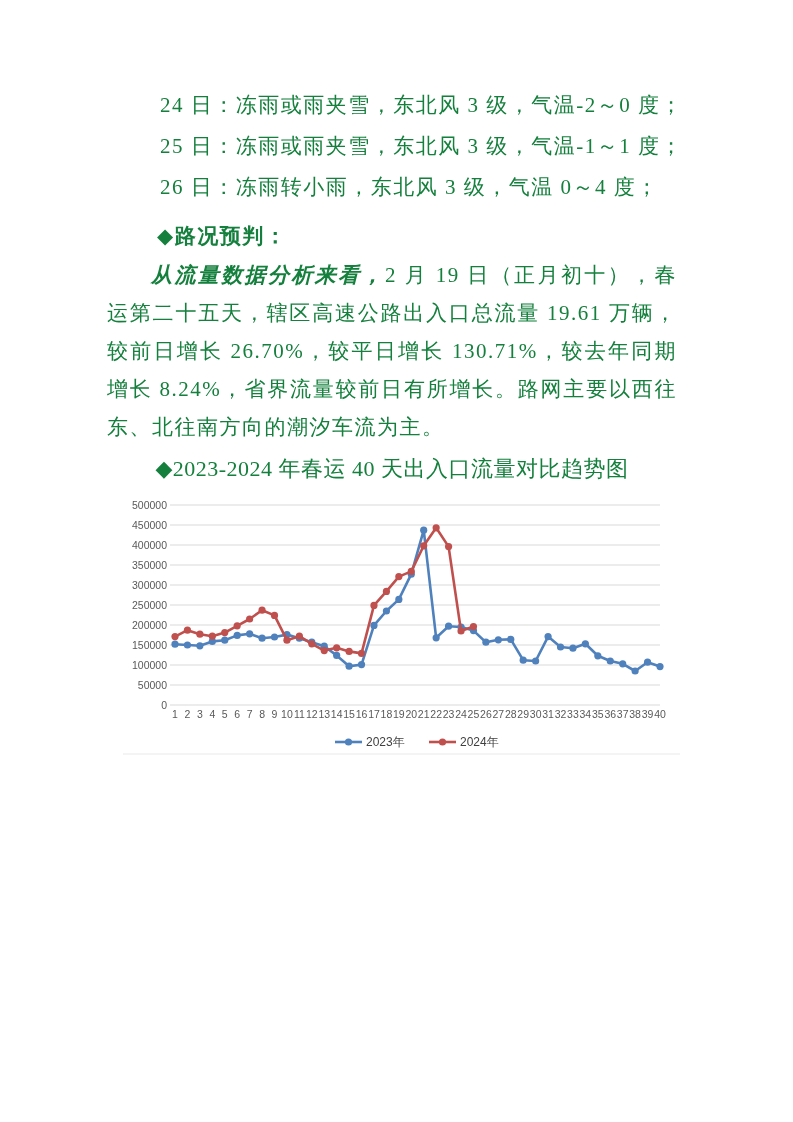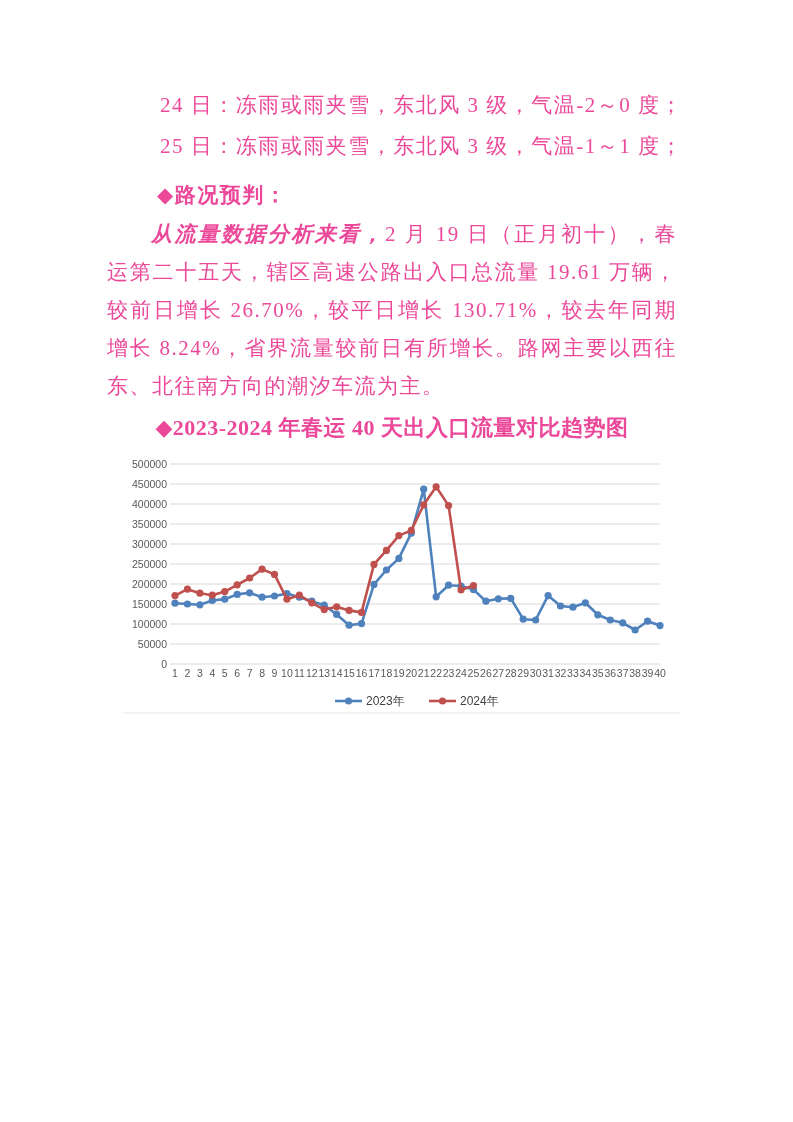--- a/index.html
+++ b/index.html
@@ -1,21 +1,21 @@
 <!DOCTYPE html>
 <html><head>
 <meta charset="utf-8">
 <style>
   html,body{margin:0;padding:0;background:#fff;}
   .page{
     position:relative;
     width:793px;height:1052px;
     background:#ffffff;
     font-family:"Liberation Serif","DejaVu Serif",serif;
-    color:#ec4899;
+    color:#15803d;
     overflow:hidden;
   }
   .content{
     position:absolute;
     left:107px;top:85px;
     width:570px;
   }
   .wline{
     font-size:21px;
     line-height:41px;
@@ -36,21 +36,21 @@
     font-size:21px;
     line-height:38px;
     letter-spacing:1.5px;
     text-align:justify;
     text-indent:44px;
   }
   .para .lead{font-weight:bold;font-style:italic;}
   .chart-title{
     margin-top:8px;
     font-size:22px;
-    font-weight:bold;
+    font-weight:normal;
     text-align:center;
     letter-spacing:0.5px;
     line-height:30px;
   }
   .chart-wrap{
     margin-top:12px;
     margin-left:16px;
     width:557px;
     height:262px;
   }
@@ -60,20 +60,21 @@
   }
 </style>
 </head>
 <body>
 
 <div class="page">
   <div class="content">
 
     <div class="wline">24 日：冻雨或雨夹雪，东北风 3 级，气温-2～0 度；</div>
     <div class="wline">25 日：冻雨或雨夹雪，东北风 3 级，气温-1～1 度；</div>
+    <div class="wline">26 日：冻雨转小雨，东北风 3 级，气温 0～4 度；</div>
 
     <div class="section-header">◆路况预判：</div>
 
     <p class="para"><span class="lead">从流量数据分析来看，</span><span>2 月 19 日（正月初十），春运第二十五天，辖区高速公路出入口总流量 19.61 万辆，较前日增长 26.70%，较平日增长 130.71%，较去年同期增长 8.24%，省界流量较前日有所增长。路网主要以西往东、北往南方向的潮汐车流为主。</span></p>
 
 
     <div class="chart-title">◆2023-2024 年春运 40 天出入口流量对比趋势图</div>
 
     <div class="chart-wrap" id="chart">
         <svg width="557" height="262" viewBox="0 0 557 262">

